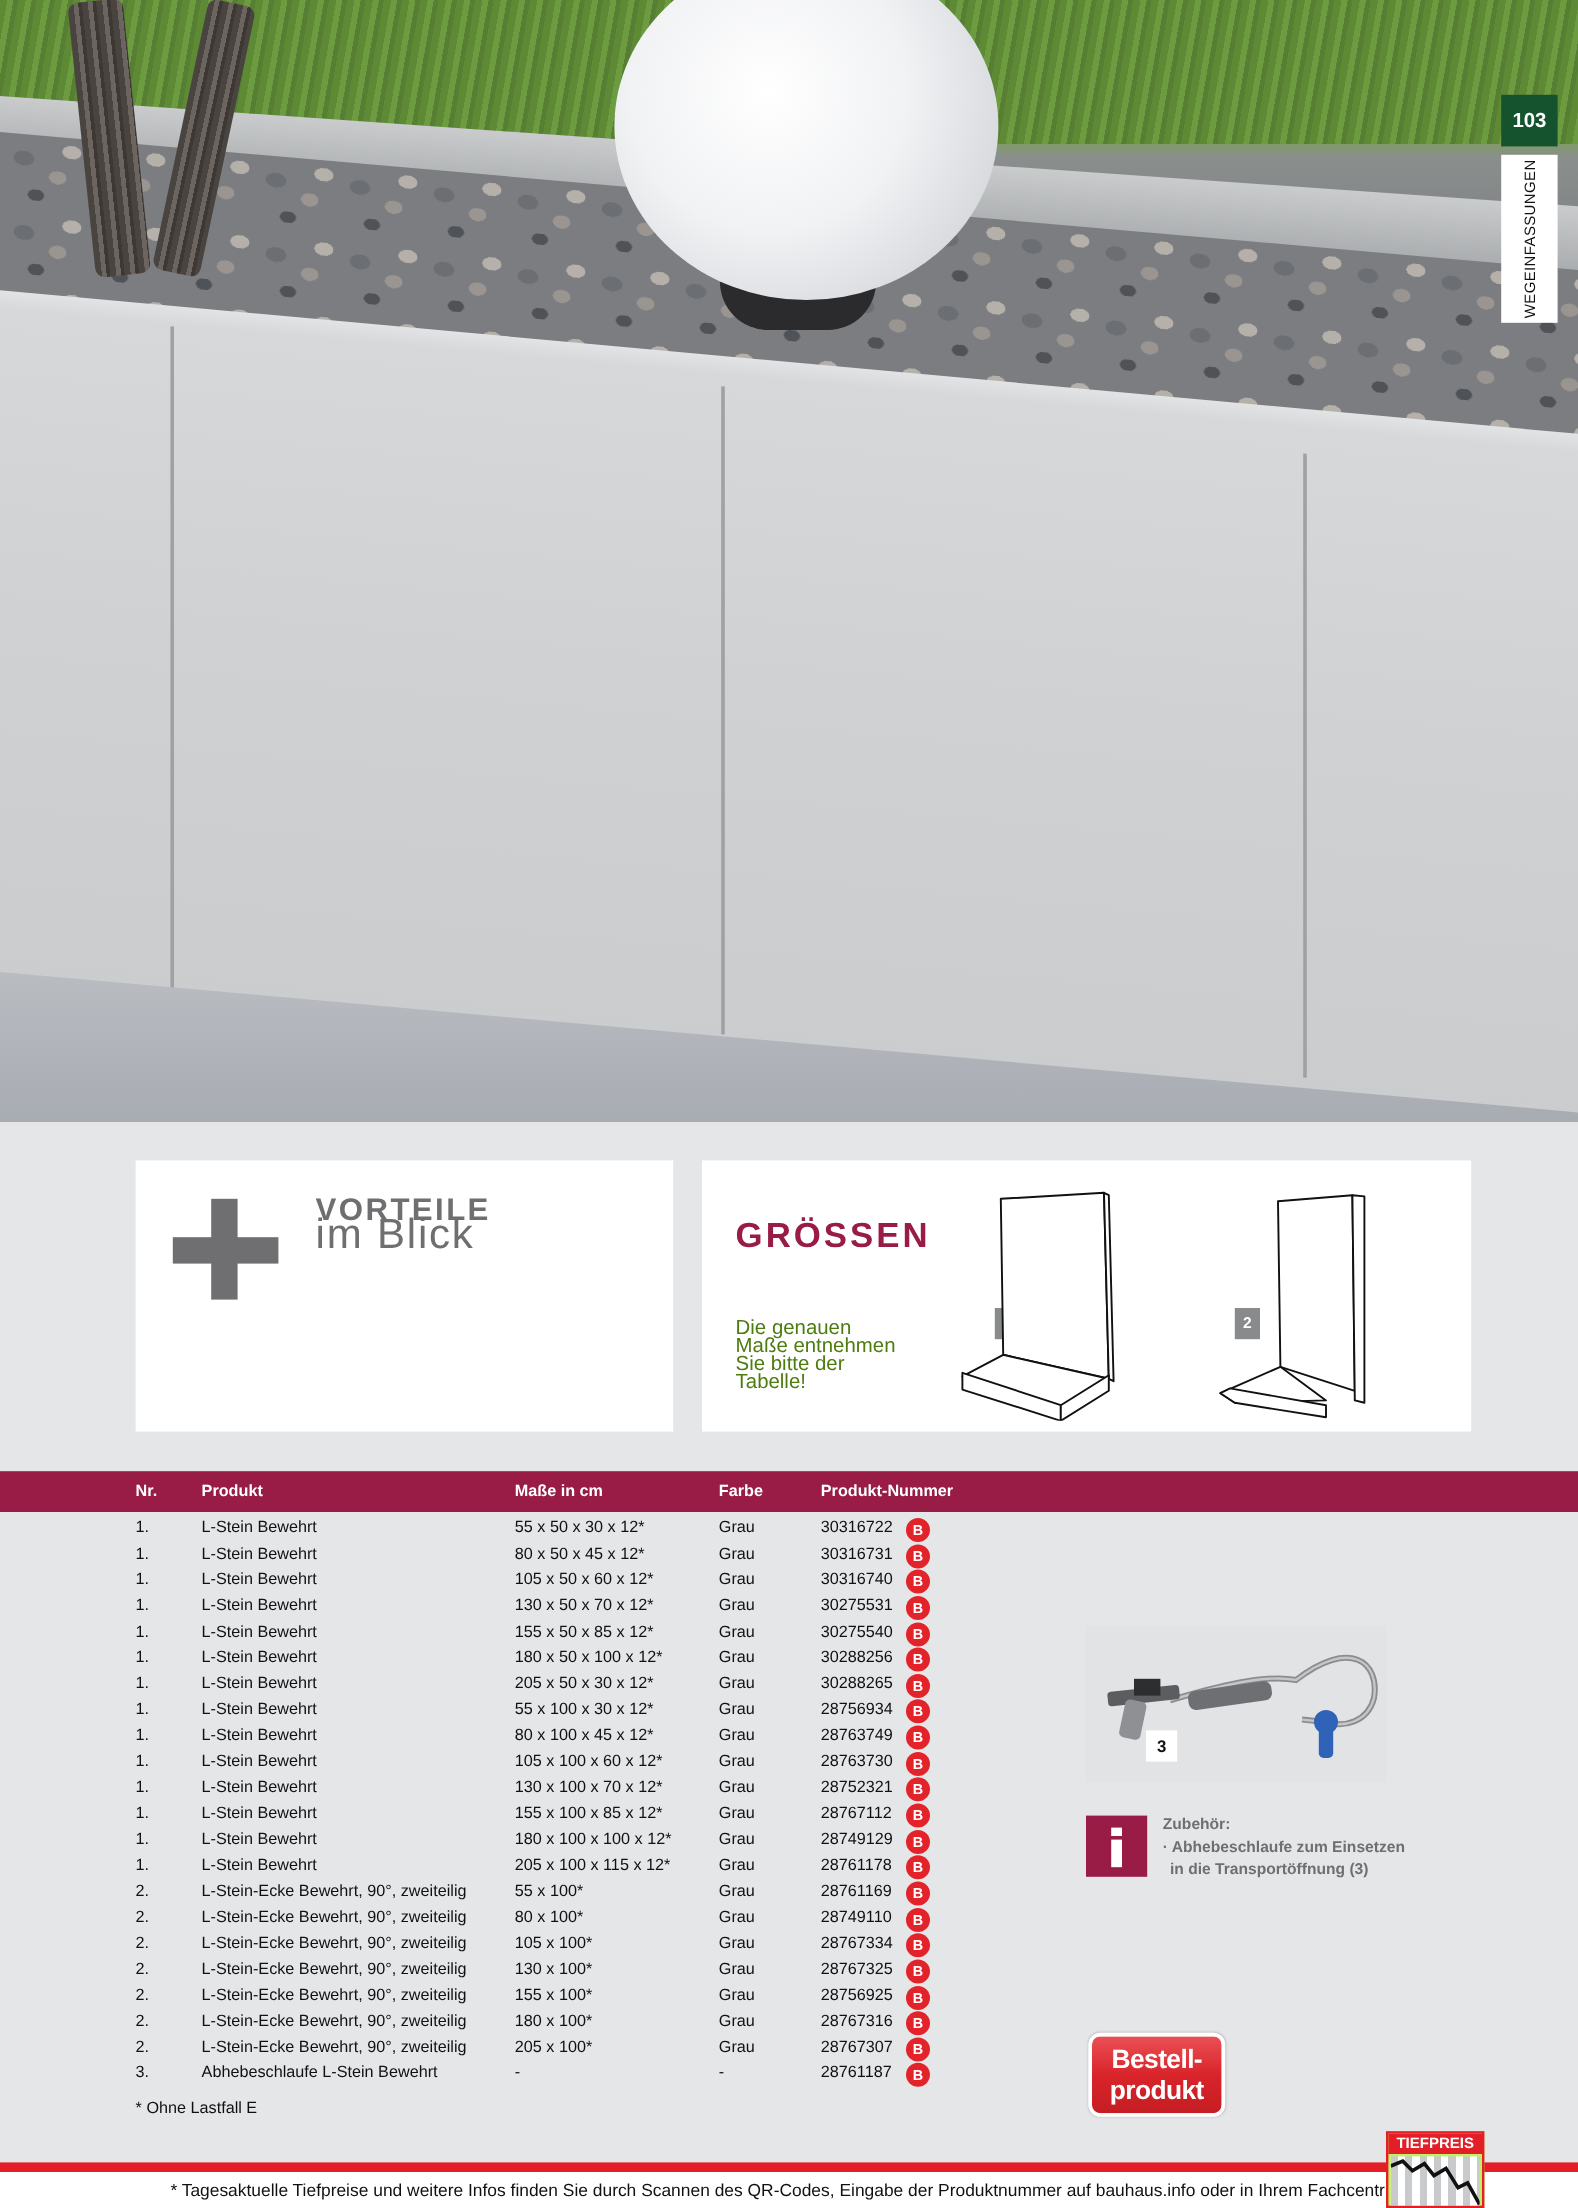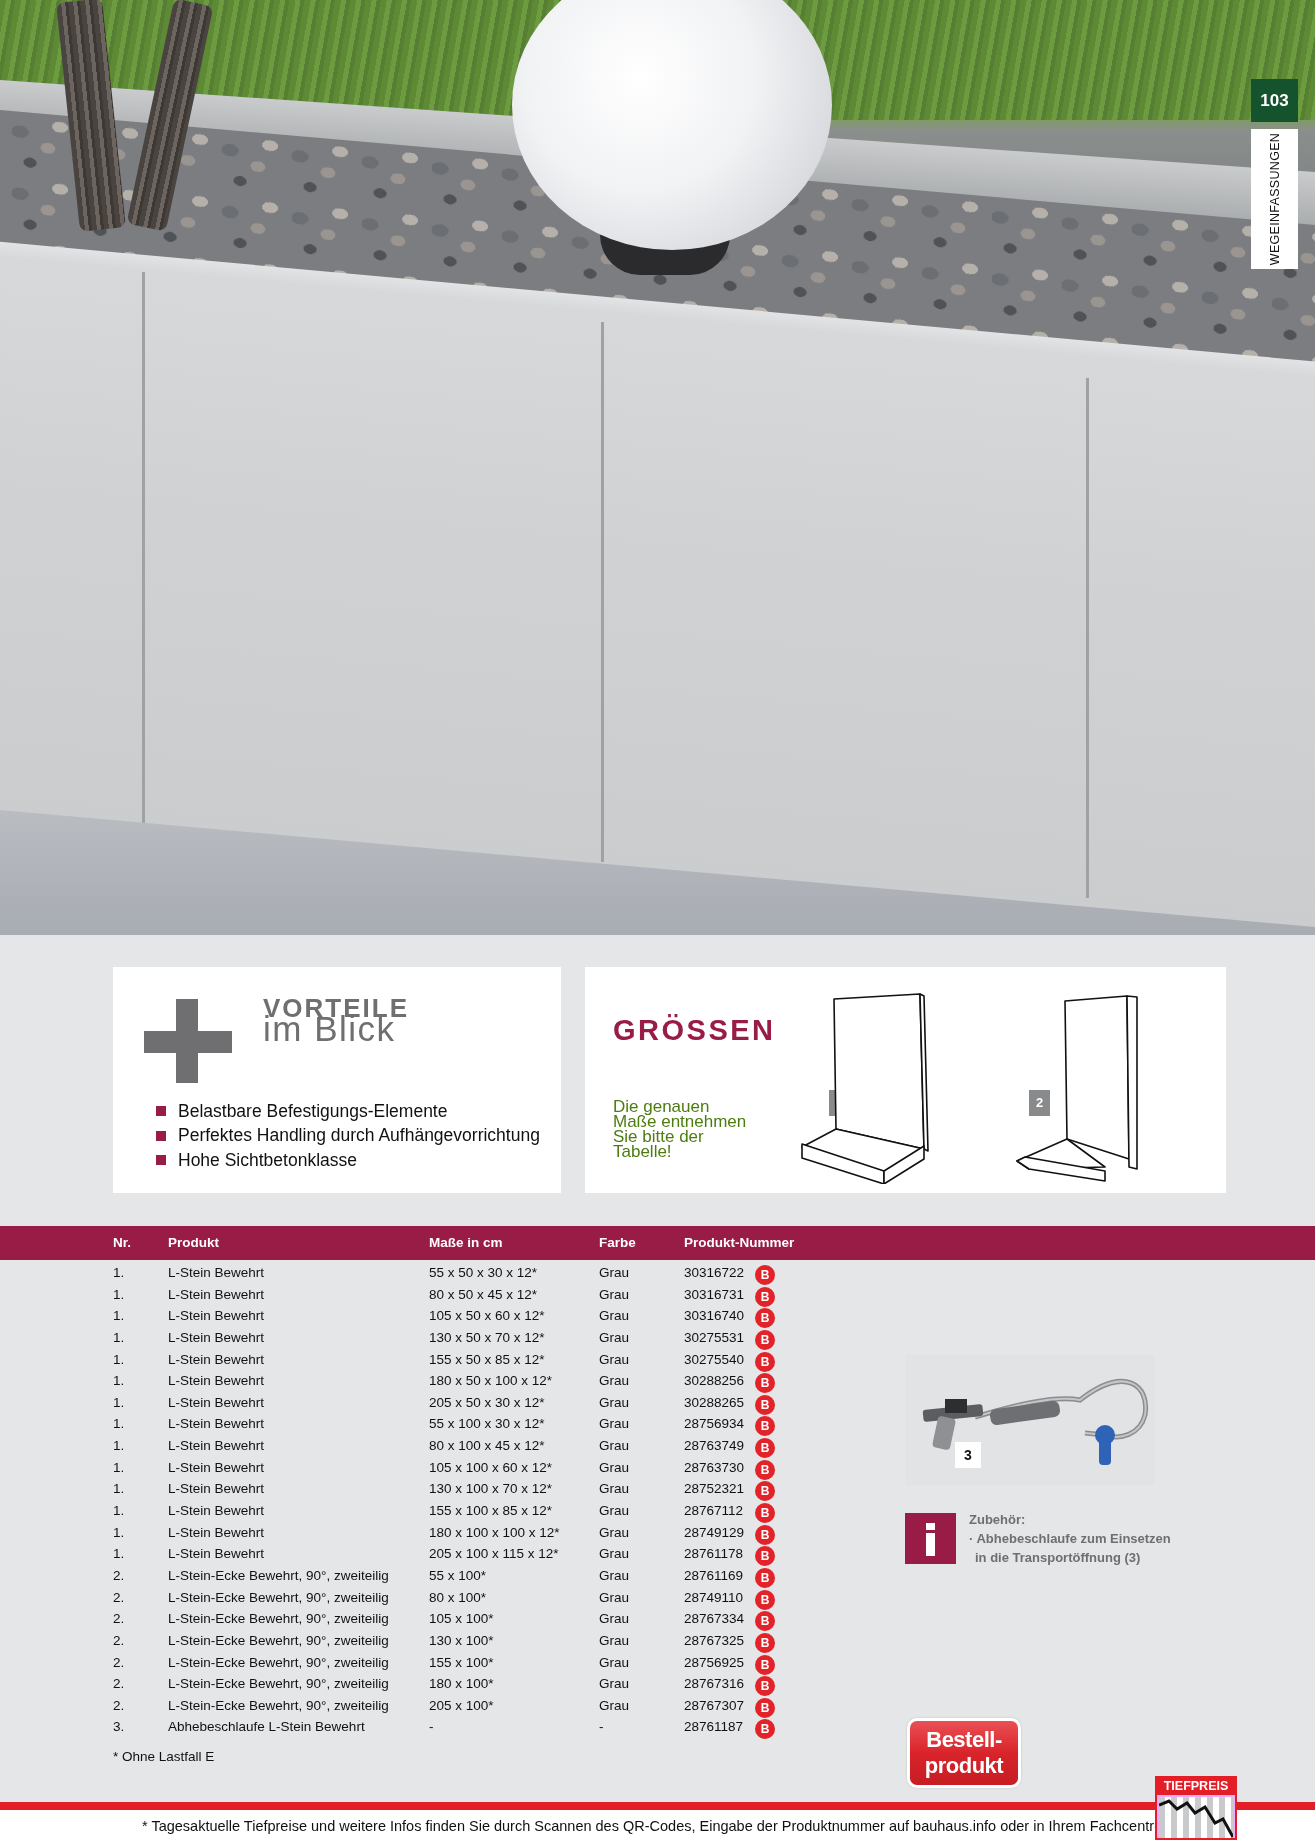--- a/index.html
+++ b/index.html
@@ -78,27 +78,27 @@
   
   .accessory-photo { position: absolute; left: 905px; top: 1355px; width: 250px; height: 130px; }
   .fig3 { position: absolute; left: 955px; top: 1442px; width: 26px; height: 26px; background: #fff; font-weight: bold; font-size: 14px; text-align: center; line-height: 26px; color:#111; }
   .info-icon { position: absolute; left: 905px; top: 1513px; width: 51px; height: 51px; background: #981c45; }
   .info-icon::before { content: ""; position: absolute; left: 21px; top: 10px; width: 9px; height: 7px; background: #fff; }
   .info-icon::after { content: ""; position: absolute; left: 21px; top: 20px; width: 9px; height: 23px; background: #fff; }
   .info-text { position: absolute; left: 969px; top: 1510px; font-size: 13px; line-height: 19px; color: #6f6f71; font-weight: bold; }
 
   .bestell { position: absolute; left: 907px; top: 1694px; width: 114px; height: 70px; border-radius: 10px; border: 3px solid #fff;
     background: linear-gradient(180deg,#ea5055 0%, #d9242b 50%, #c51d23 100%); color: #fff; font-weight: bold; font-size: 22px;
-    line-height: 26px; text-align: center; padding-top: 6px; box-shadow: 0 0 2px #bbb; letter-spacing: -0.5px; margin-top: 24px; }
+    line-height: 26px; text-align: center; padding-top: 6px; box-shadow: 0 0 2px #bbb; letter-spacing: -0.5px; }
 
   
   .red-line { position: absolute; left: 0; top: 1802px; width: 1315px; height: 8px; background: #e31e26; }
   .footer-white { position: absolute; left: 0; top: 1810px; width: 1315px; height: 30px; background: #fff; }
   .footer-text { position: absolute; left: 142px; top: 1818px; font-size: 14.5px; color: #111; white-space: nowrap; }
-  .tiefpreis { position: absolute; left: 1155px; top: 1776px; width: 82px; height: 64px; background: #f0abfc; border: 2px solid #e31e26; }
+  .tiefpreis { position: absolute; left: 1155px; top: 1776px; width: 82px; height: 64px; background: #bef264; border: 2px solid #e31e26; }
   .tiefpreis .tp-label { display: block; height: 17px; background: #e31e26; color: #fff; font-weight: bold; font-size: 12.5px; text-align: center; line-height: 17px; }
   .tiefpreis .tp-chart { position: absolute; left: 2px; top: 19px; width: 74px; height: 41px;
     background: repeating-linear-gradient(90deg,#c9cacc 0 6px,#fff 6px 12px); }
 </style>
 </head>
 <body>
 
 <div class="photo">
   <div class="grass"></div>
   <div class="ledge-back"></div>
@@ -119,34 +119,20 @@
   <span class="page-num">103</span>
   <div class="section-label">
     <span>WEGEINFASSUNGEN</span>
   </div>
 </div>
 
 <div class="box vorteile">
   <div class="plus-icon"></div>
   <div class="v-title">VORTEILE</div>
   <div class="v-sub">im Blick</div>
-  <ul class="v-list">
-    <li>
-        <span class="bullet"></span>
-        <span>Belastbare Befestigungs-Elemente</span>
-      </li>
-    <li>
-        <span class="bullet"></span>
-        <span>Perfektes Handling durch Aufhängevorrichtung</span>
-      </li>
-    <li>
-        <span class="bullet"></span>
-        <span>Hohe Sichtbetonklasse</span>
-      </li>
-  </ul>
 </div>
 
 <div class="box groessen">
   <div class="g-title">GRÖSSEN</div>
   <div class="g-note">Die genauen Maße entnehmen Sie bitte der Tabelle!</div>
 
   <div class="fig-label" style="left:244px;top:123px;">1</div>
   <svg class="diagram d1" viewBox="0 0 160 195">
     <g fill="#fff" stroke="#111" stroke-width="1.6" stroke-linejoin="round">
       <polygon points="42,10 128,5 132,160 44,140"></polygon>

